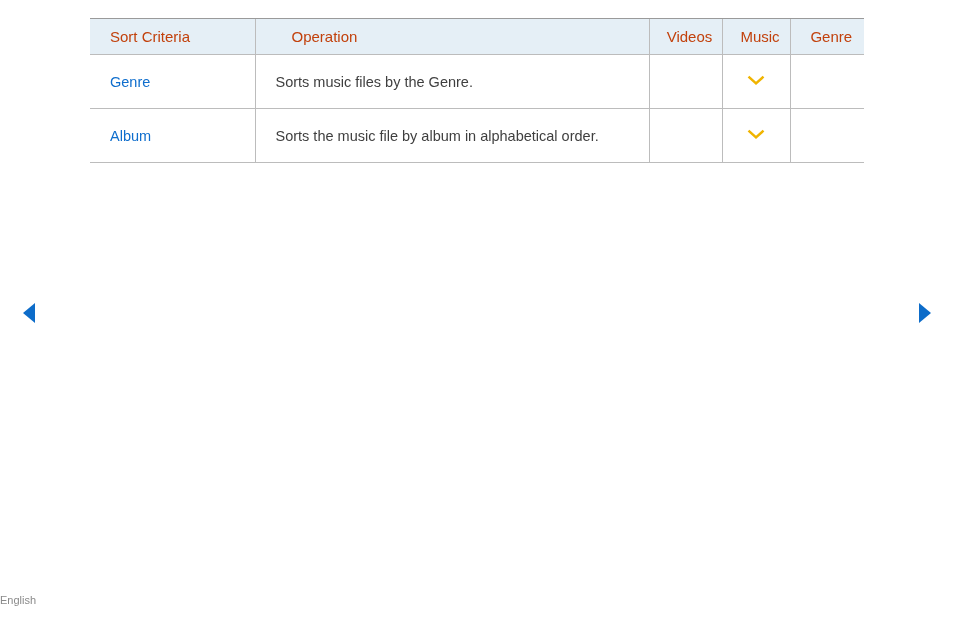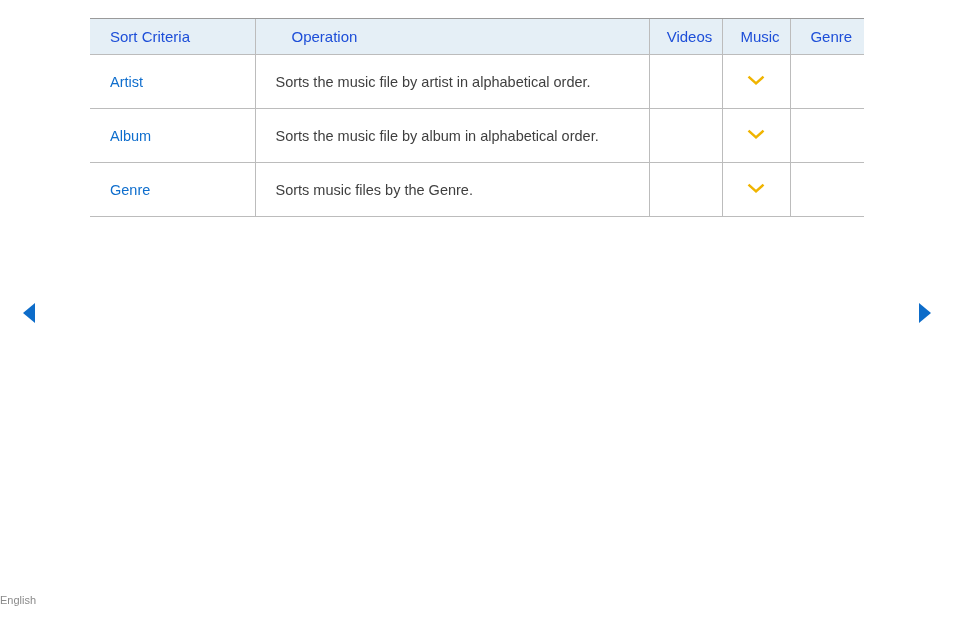--- a/index.html
+++ b/index.html
@@ -11,21 +11,21 @@
     .sort-table col.col-operation { width: auto; }
     .sort-table col.col-videos { width: 73px; }
     .sort-table col.col-music { width: 68px; }
     .sort-table col.col-photos { width: 74px; }
     .sort-table thead th {
       background: #e5eff6;
       border-top: 1px solid #9a9a9a;
       border-bottom: 1px solid #bcbcbc;
       font-weight: 400;
       font-size: 15px;
-      color: #1d4ed8;
+      color: #c2410c;
       padding: 9px 20px;
       text-align: left;
     }
     .sort-table thead th.center { text-align: center; padding-left: 8px; padding-right: 0; }
     .sort-table thead th + th { border-left: 1px solid #bcbcbc; padding-left: 36px; }
     .sort-table tbody td {
       border-bottom: 1px solid #bcbcbc;
       font-size: 14.5px;
       color: #3f3f3f;
       padding: 18px 20px;
@@ -60,40 +60,31 @@
       <tr>
         <th>Sort Criteria</th>
         <th>Operation</th>
         <th class="center">Videos</th>
         <th class="center">Music</th>
         <th class="center">Genre</th>
       </tr>
     </thead>
     <tbody>
         <tr>
-          <td class="criteria">Artist</td>
-          <td>Sorts the music file by artist in alphabetical order.</td>
+          <td class="criteria">Genre</td>
+          <td>Sorts music files by the Genre.</td>
           <td class="center"></td>
           <td class="center"><span class="check"><svg viewBox="0 0 24 14">
                 <path d="M3 3 L12 11 L21 3"></path>
               </svg></span></td>
           <td class="center"></td>
         </tr>
         <tr>
           <td class="criteria">Album</td>
           <td>Sorts the music file by album in alphabetical order.</td>
-          <td class="center"></td>
-          <td class="center"><span class="check"><svg viewBox="0 0 24 14">
-                <path d="M3 3 L12 11 L21 3"></path>
-              </svg></span></td>
-          <td class="center"></td>
-        </tr>
-        <tr>
-          <td class="criteria">Genre</td>
-          <td>Sorts music files by the Genre.</td>
           <td class="center"></td>
           <td class="center"><span class="check"><svg viewBox="0 0 24 14">
                 <path d="M3 3 L12 11 L21 3"></path>
               </svg></span></td>
           <td class="center"></td>
         </tr>
       </tbody>
   </table>
 </div>
 

